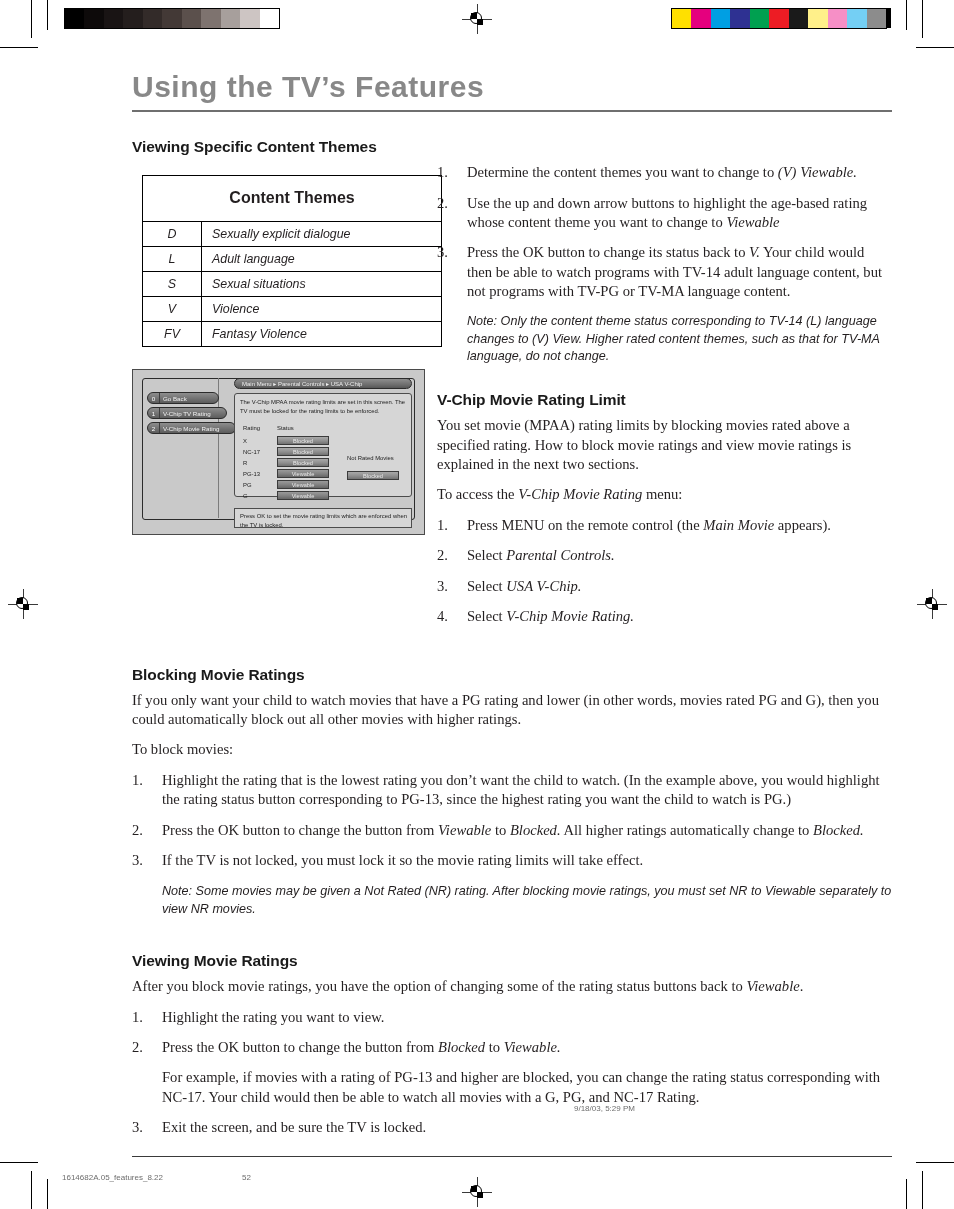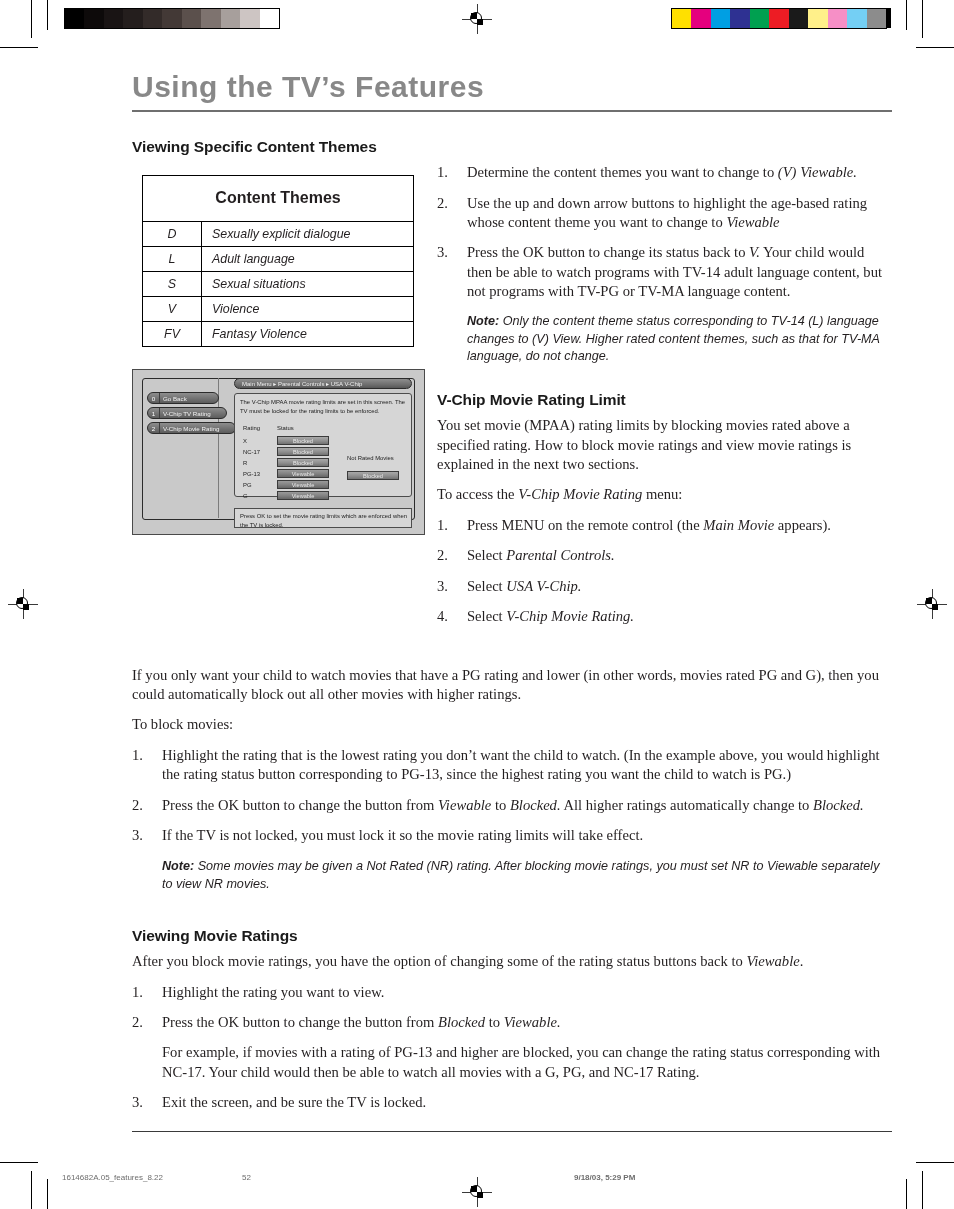--- a/index.html
+++ b/index.html
@@ -93,31 +93,31 @@
   }
   .numrow.sub .num { visibility: hidden; }
 
   .note {
     font-family: "Liberation Sans", sans-serif;
     font-style: italic;
     font-size: 12.6px;
     line-height: 1.42;
     margin: 0 0 11px 0;
   }
-  .note .nlabel { font-weight: bold; font-style: italic; }
+  .note .nlabel { font-weight: normal; font-style: italic; }
 
   
   .cols { display: flex; gap: 0; align-items: flex-start; }
   .col-left { width: 300px; flex: 0 0 300px; }
   .col-right { width: 455px; flex: 0 0 455px; margin-left: 5px; }
 
   
   table.themes {
     border-collapse: collapse;
-    width: 272px;
+    width: 300px;
     margin: 12px 0 0 10px;
     border: 1.6px solid #000;
     background: #fff;
   }
   table.themes th.caption {
     font-family: "Liberation Sans", sans-serif;
     font-weight: bold;
     font-size: 16px;
     padding: 13px 0 14px 0;
     text-align: center;
@@ -318,21 +318,21 @@
   <div class="regmark" style="left:917px; top:589px;">
     <div class="ln-h"></div>
       <div class="ln-v"></div>
     <div class="ring"></div>
     <div class="qtr" style="left:9px; top:9px;"></div>
     <div class="qtr" style="left:15px; top:15px;"></div>
   </div>
 
   <div class="slugline" style="left:62px; top:1173px;">1614682A.05_features_8.22</div>
   <div class="slugline" style="left:242px; top:1173px;">52</div>
-  <div class="slugline" style="left:574px; top:1173px;font-weight:bold;">9/18/03, 5:29 PM</div>
+  <div class="slugline" style="left:574px; top:1104px;">9/18/03, 5:29 PM</div>
 </div>
 
 <div class="page">
 
   <h1 class="page-title">Using the TV’s Features</h1>
   <div class="title-rule"></div>
 
   <h2 class="section">Viewing Specific Content Themes</h2>
 
   <div class="cols">
@@ -467,20 +467,21 @@
           <div class="txt">
             <span>Select </span><span class="it">V-Chip Movie Rating.</span>
           </div>
         </div>
       </div>
 
     </div>
   </div>
 
   <div style="height:28px"></div>
+  <h2 class="section">Blocking Movie Ratings</h2>
   <p class="body">If you only want your child to watch movies that have a PG rating and lower (in other words, movies rated PG and G), then you could automatically block out all other movies with higher ratings.</p>
   <p class="body">To block movies:</p>
 
   <div class="numlist">
     <div class="numrow">
       <div class="num">1.</div>
       <div class="txt">
         <span>Highlight the rating that is the lowest rating you don’t want the child to watch. (In the example above, you would highlight the rating status button corresponding to PG-13, since the highest rating you want the child to watch is PG.)</span>
       </div>
     </div>

